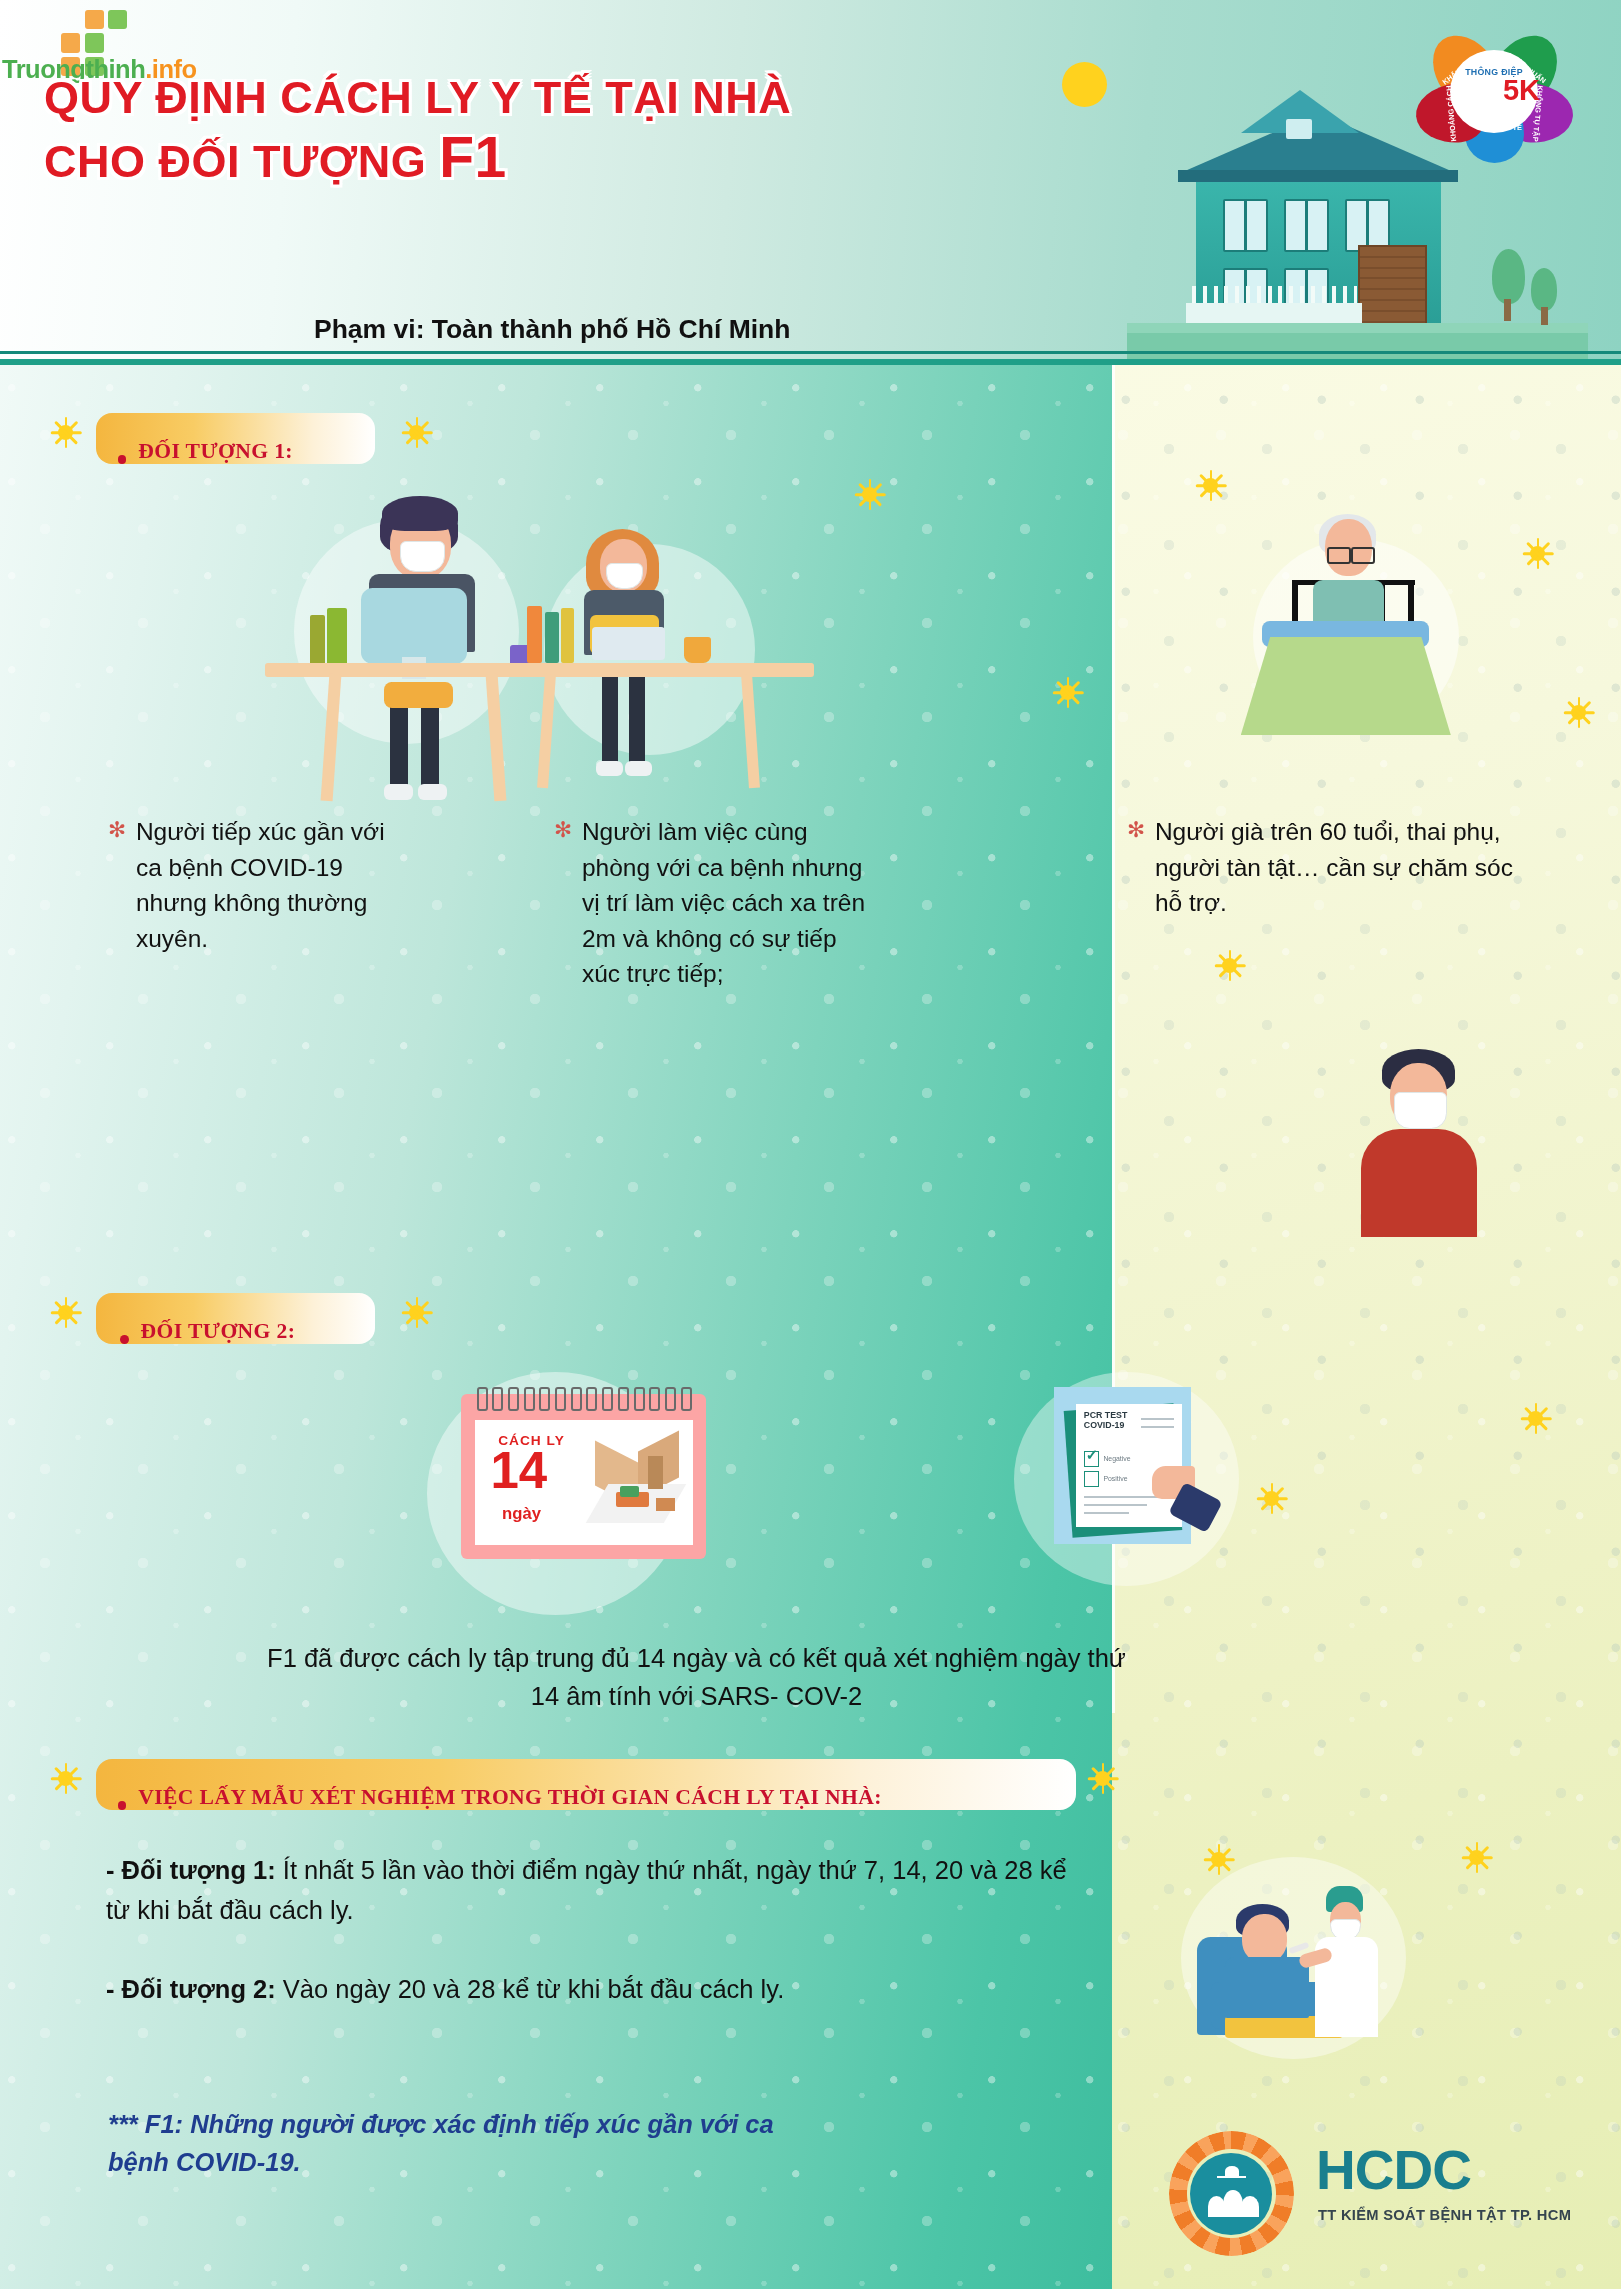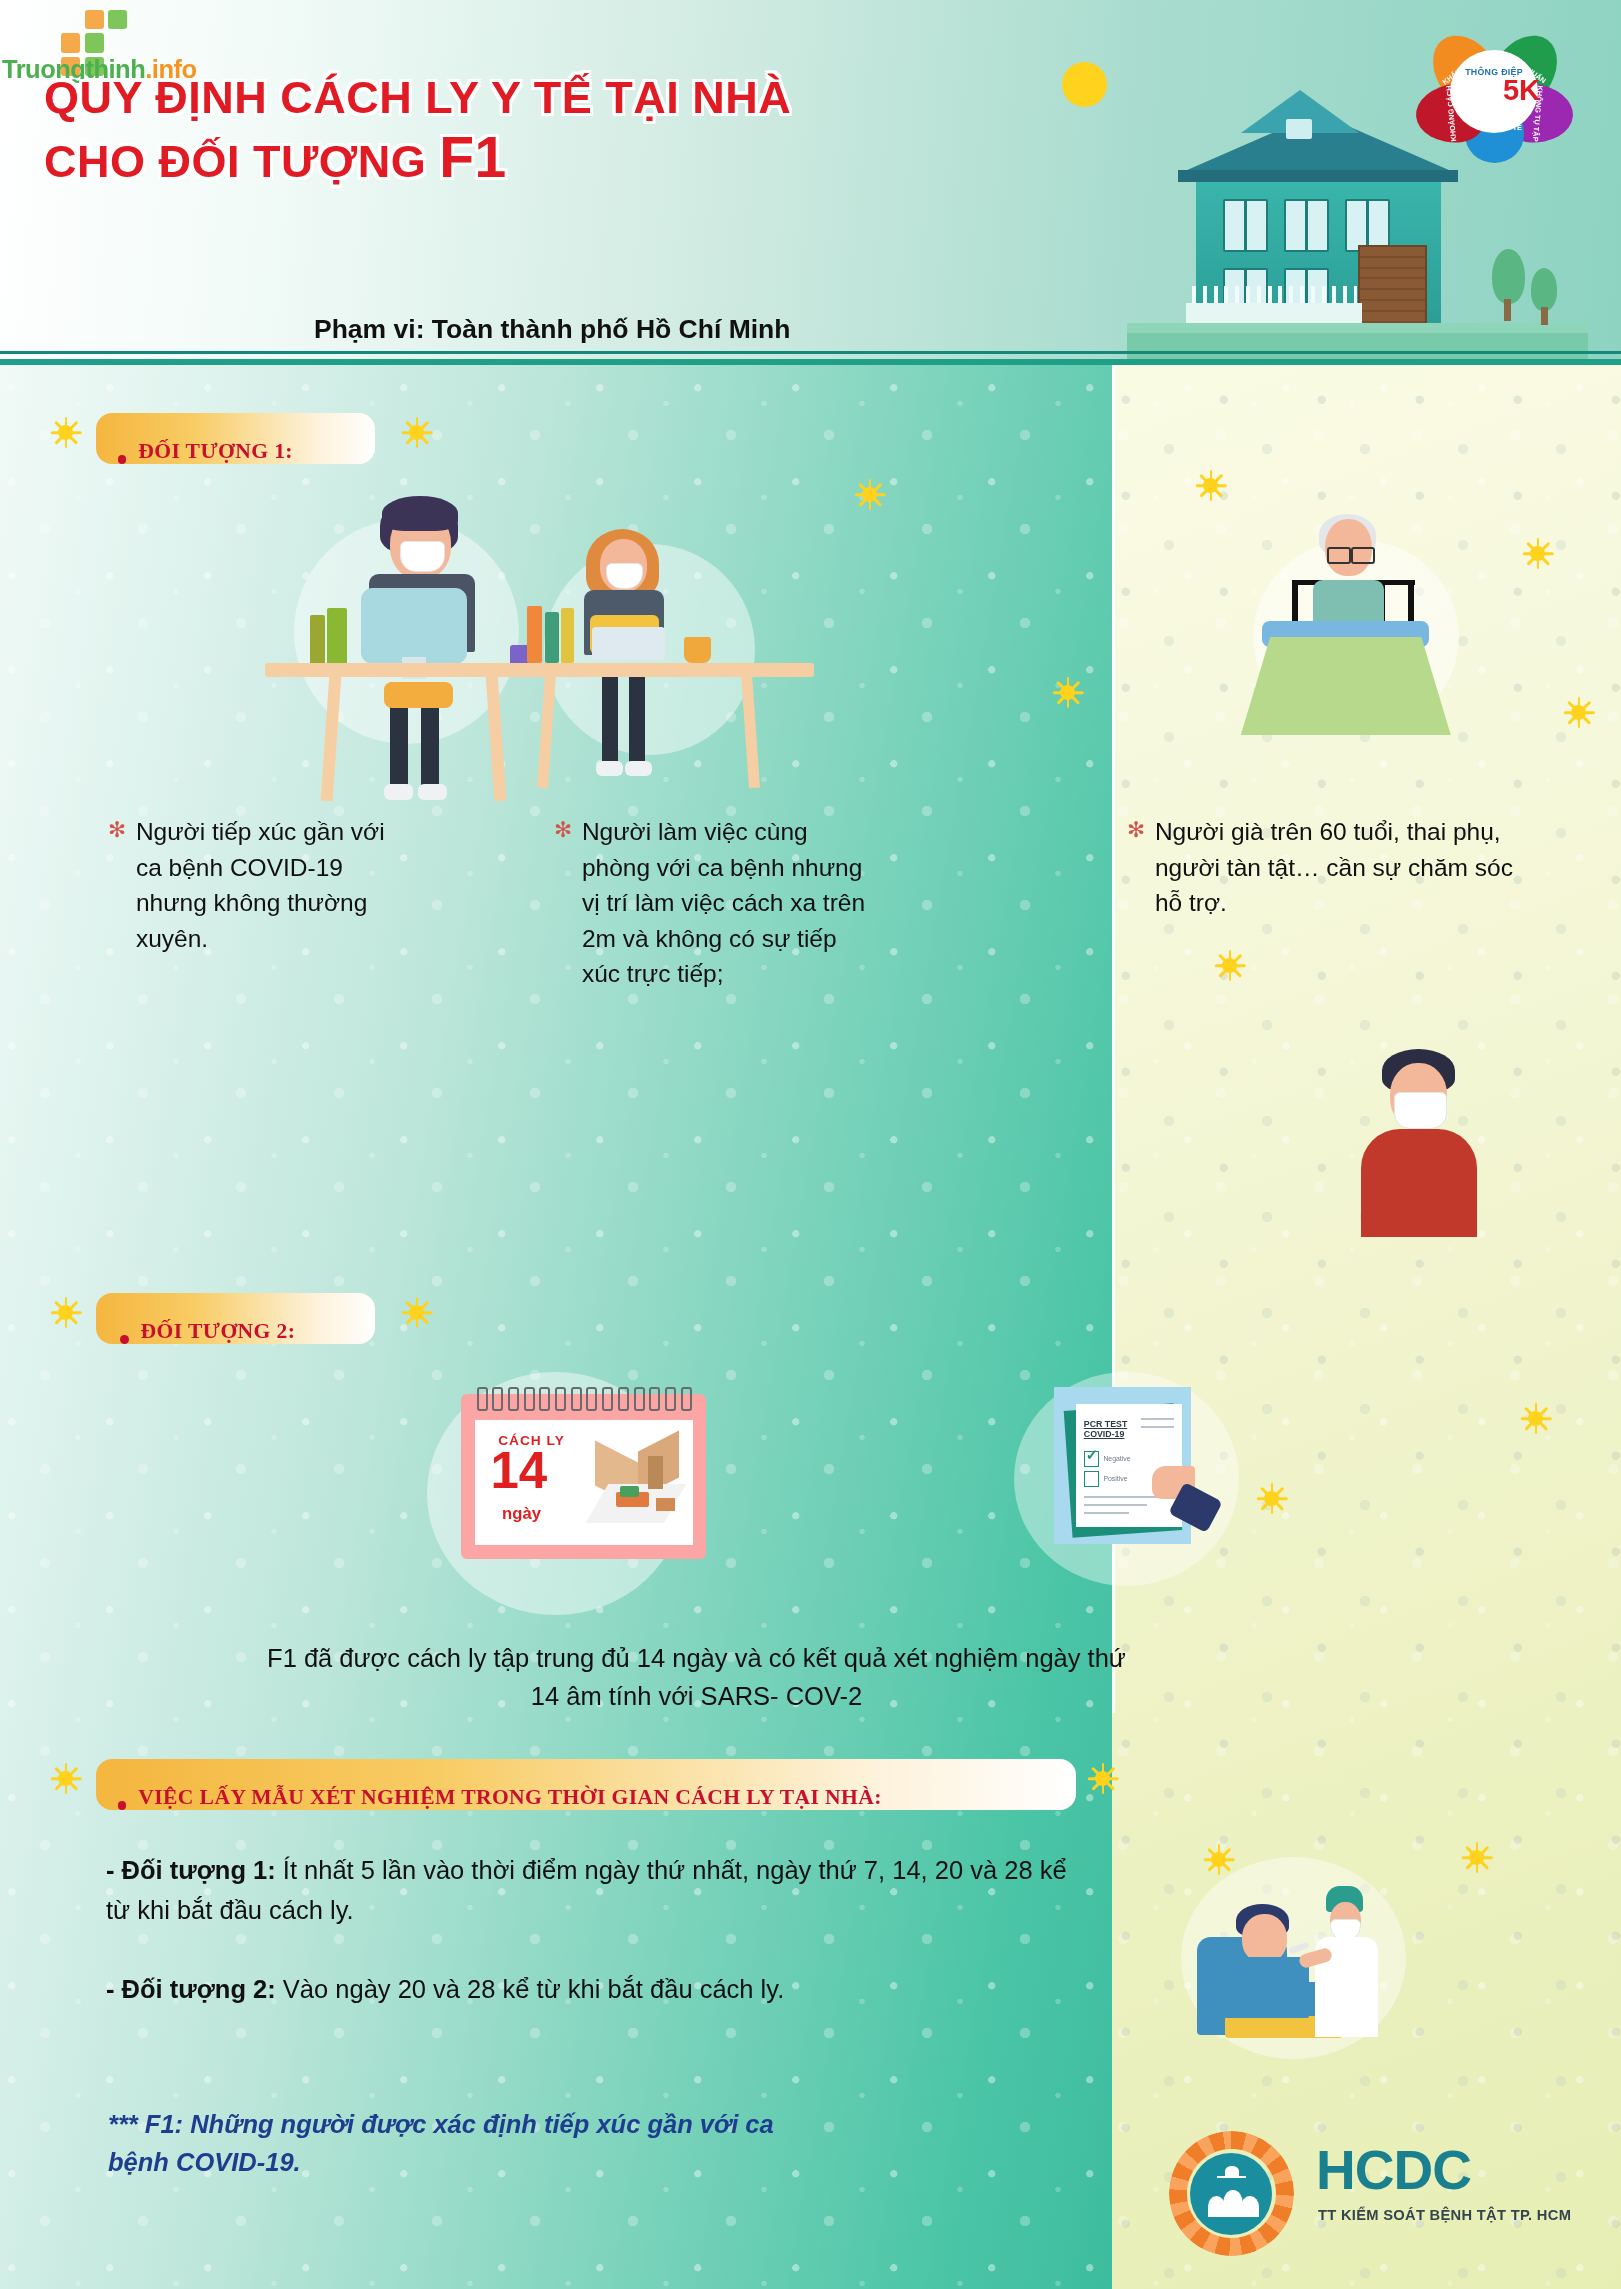--- a/index.html
+++ b/index.html
@@ -132,21 +132,21 @@
   .cal-ring{position:absolute;top:-6.9px;width:6.9px;height:19.6px;border:2.5px solid #6a6a6a;border-radius:2.9px;background:transparent;}
   .cal-cl{position:absolute;left:23.5px;top:13.7px;font-size:13.7px;font-weight:bold;color:#e02020;letter-spacing:1px;}
   .cal-14{position:absolute;left:15.7px;top:25.5px;font-size:51px;font-weight:bold;color:#e02020;line-height:1;}
   .cal-ng{position:absolute;left:27.4px;top:84px;font-size:16.7px;font-weight:bold;color:#e02020;}
   .room{position:absolute;left:116px;top:29px;width:90px;height:82px;}
 
   
   .pcr-bg{position:absolute;left:1054px;top:1387px;width:137px;height:157px;background:#a9d9ef;}
   .pcr-teal{position:absolute;left:1068px;top:1407px;width:110px;height:127px;background:#1b8f7a;transform:rotate(-4deg);}
   .pcr-white{position:absolute;left:1076px;top:1404px;width:106px;height:123px;background:#fff;}
-  .pcr-t1{position:absolute;left:7.8px;top:16px;font-size:8.8px;font-weight:bold;color:#2b3a42;line-height:1.1;text-decoration:underline;}
+  .pcr-t1{position:absolute;left:7.8px;top:7px;font-size:8.8px;font-weight:bold;color:#2b3a42;line-height:1.1;}
   .pcr-line{position:absolute;background:#b9c4ca;height:2px;}
   .pcr-check{position:absolute;left:7.8px;top:47px;width:13.7px;height:13.7px;border:1.6px solid #1b8f7a;}
   .pcr-lbl{position:absolute;font-size:6.9px;color:#6d7b83;}
   .hand{position:absolute;background:#f3b89a;border-radius:13.7px 3.9px 9.8px 9.8px;}
 
   
   .tscene{position:absolute;left:1152px;top:1843px;width:314px;height:225px;}
   .chair{position:absolute;background:#3f8fbf;border-radius:13.7px 13.7px 3.9px 3.9px;}
 
   

